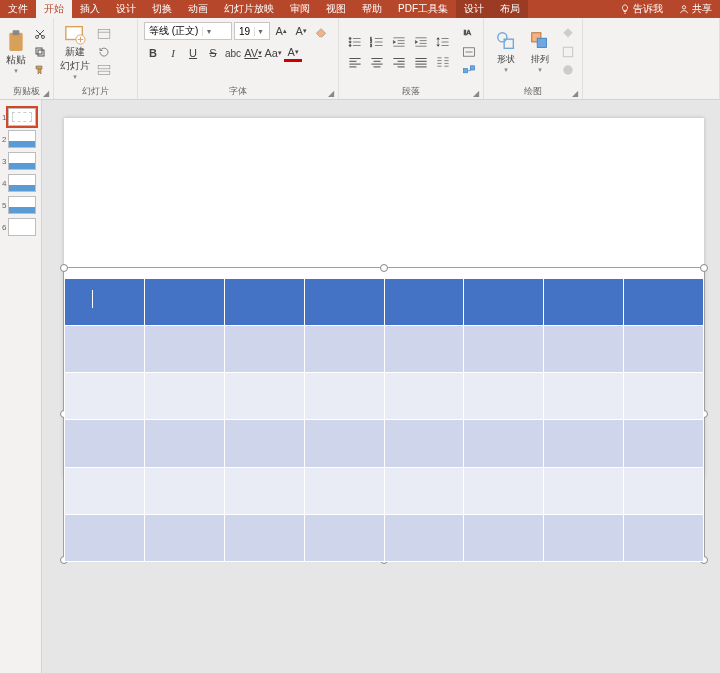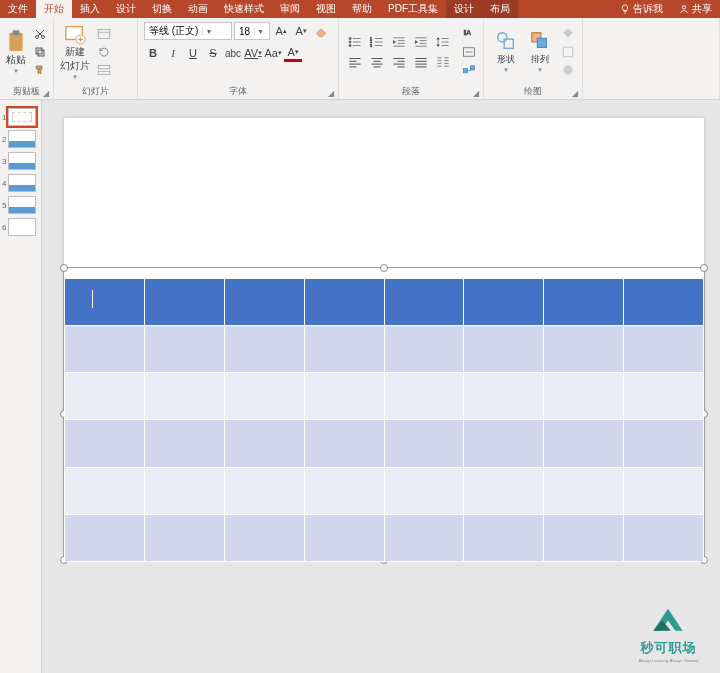--- a/index.html
+++ b/index.html
@@ -85,21 +85,21 @@
 </head>
 <body>
 
 <div class="tabs">
   <div class="tab">文件</div>
   <div class="tab active">开始</div>
   <div class="tab">插入</div>
   <div class="tab">设计</div>
   <div class="tab">切换</div>
   <div class="tab">动画</div>
-  <div class="tab">快速样式</div>
+  <div class="tab">幻灯片放映</div>
   <div class="tab">审阅</div>
   <div class="tab">视图</div>
   <div class="tab">帮助</div>
   <div class="tab">PDF工具集</div>
   <div class="tab sect">设计</div>
   <div class="tab sect">布局</div>
   <div class="spacer"></div>
   <div class="tab">
     <svg width="10" height="10" viewBox="0 0 24 24" fill="none" stroke="#fff" stroke-width="2">
         <path d="M9 18h6M10 22h4M12 2a7 7 0 0 0-4 12v2h8v-2a7 7 0 0 0-4-12z"></path>
@@ -188,21 +188,21 @@
   </div>
 
   <div class="group font-group">
     <div class="group-body">
       <div class="row">
         <div class="combo" style="width:88px">
             <span class="val">等线 (正文)</span>
             <span class="dd">▾</span>
           </div>
         <div class="combo" style="width:36px">
-            <span class="val">18</span>
+            <span class="val">19</span>
             <span class="dd">▾</span>
           </div>
         <div class="sq">A<sup style="font-size:7px">▴</sup></div>
         <div class="sq">A<sup style="font-size:7px">▾</sup></div>
         <div class="sq">
             <svg width="14" height="14" viewBox="0 0 24 24" fill="#f4b183" stroke="#888">
               <path d="M4 16l8-8 8 8-6 6H10z"></path>
             </svg>
           </div>
       </div>
@@ -487,22 +487,14 @@
               <td></td>
               <td></td>
               <td></td>
               <td></td>
             </tr>
       </tbody>
         </table>
       <div class="cursor"></div>
     </div>
 
-    <div class="wm">
-      <svg width="44" height="34" viewBox="0 0 60 44">
-          <path d="M30 4 L50 34 L40 34 L30 20 L20 34 L10 34 Z" fill="#2e9b8f"></path>
-          <path d="M22 20 L34 34 L10 34 Z" fill="#1f6e64"></path>
-        </svg>
-      <div class="wm-txt">秒可职场</div>
-      <div class="wm-sub">Always Learning, Always Growing</div>
-    </div>
   </div>
 </div>
 
 </body></html>

